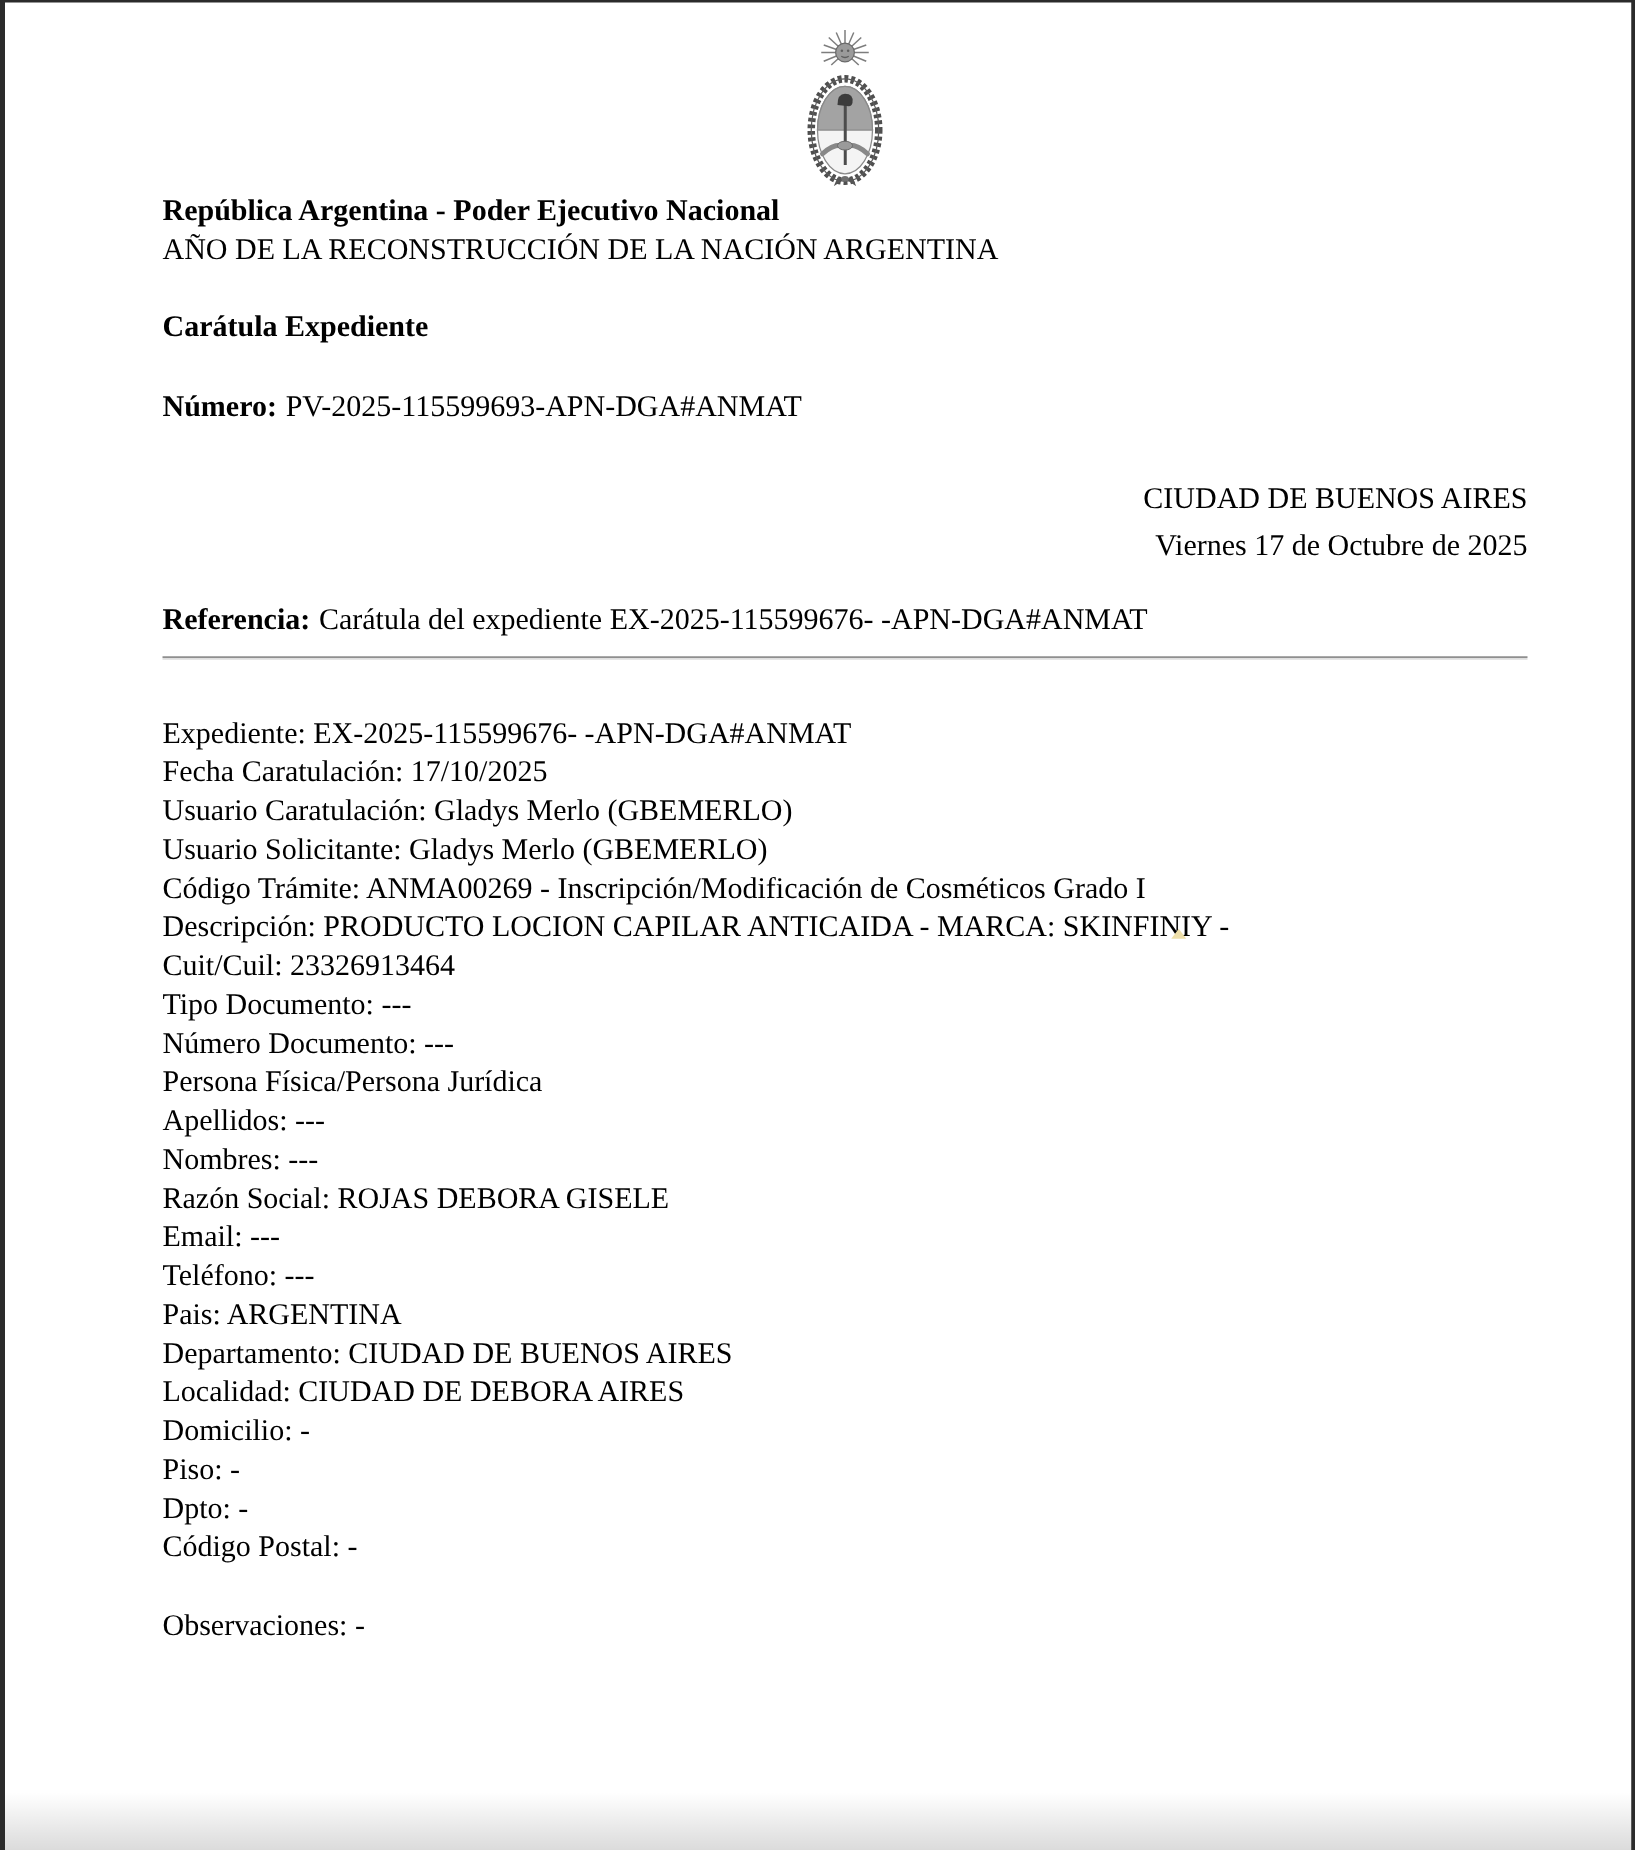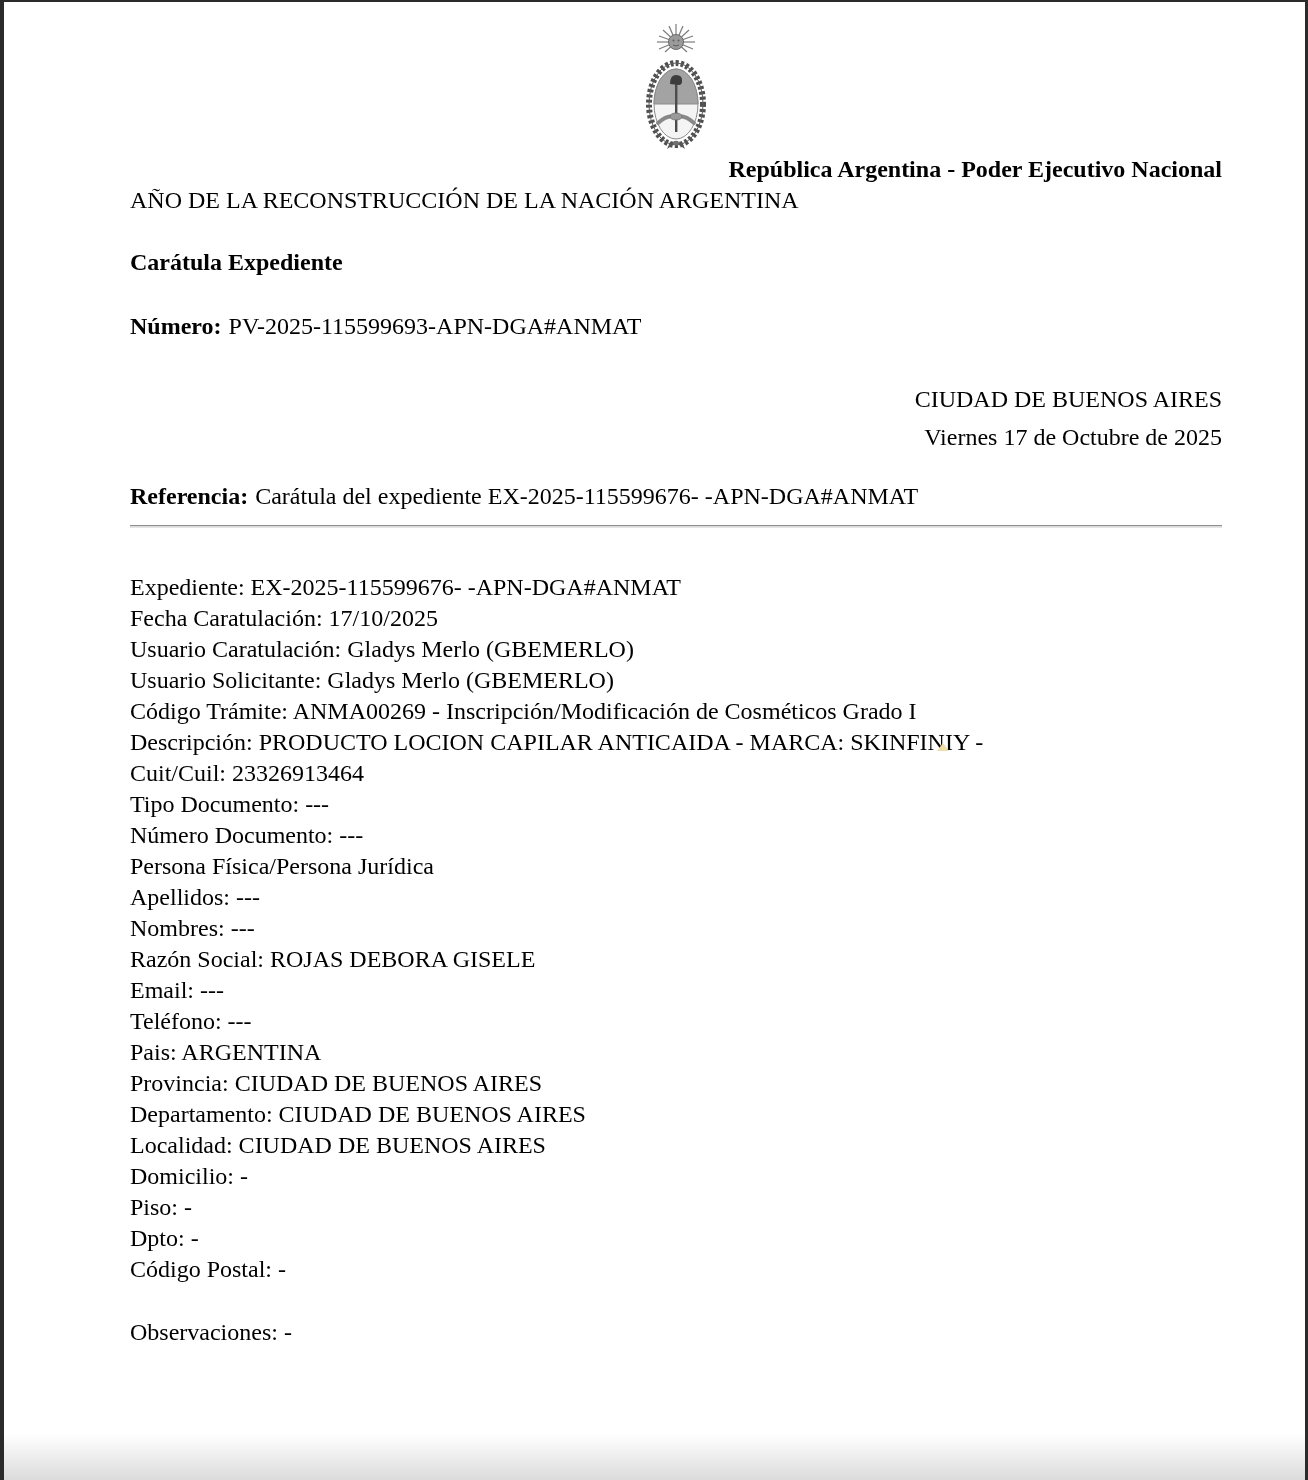--- a/index.html
+++ b/index.html
@@ -27,21 +27,21 @@
     z-index: 4;
   }
   .content {
     position: absolute; left: 130px; top: 0; width: 1092px;
   }
   .escudo-wrap {
     margin-top: 22px; height: 128px;
     display: flex; justify-content: center; align-items: flex-start;
   }
   .org-line {
-    margin-top: 4px; text-align: right; font-weight: bold; line-height: 31px;
+    margin-top: 4px; text-align: left; font-weight: bold; line-height: 31px;
   }
   .year-line {
     text-align: left; line-height: 31px;
   }
   .doc-title {
     margin-top: 31px; text-align: left; font-weight: bold; line-height: 31px;
   }
   .numero-line {
     margin-top: 33px; line-height: 31px; font-family: Liberation Serif, serif;
   }
@@ -167,25 +167,24 @@
       <div class="line">Nombres: ---</div>
 
       <div class="line">Razón Social: ROJAS DEBORA GISELE</div>
 
       <div class="line">Email: ---</div>
 
       <div class="line">Teléfono: ---</div>
 
       <div class="line">Pais: ARGENTINA</div>
 
-      <div class="line">Provincia: CIUDAD DE BUENOS AIRES</div>
 
       <div class="line">Departamento: CIUDAD DE BUENOS AIRES</div>
 
-      <div class="line">Localidad: CIUDAD DE BUENOS AIRES</div>
+      <div class="line">Localidad: CIUDAD DE DEBORA AIRES</div>
 
       <div class="line">Domicilio: -</div>
 
       <div class="line">Piso: -</div>
 
       <div class="line">Dpto: -</div>
 
       <div class="line">Código Postal: -</div>
     </div>
 

